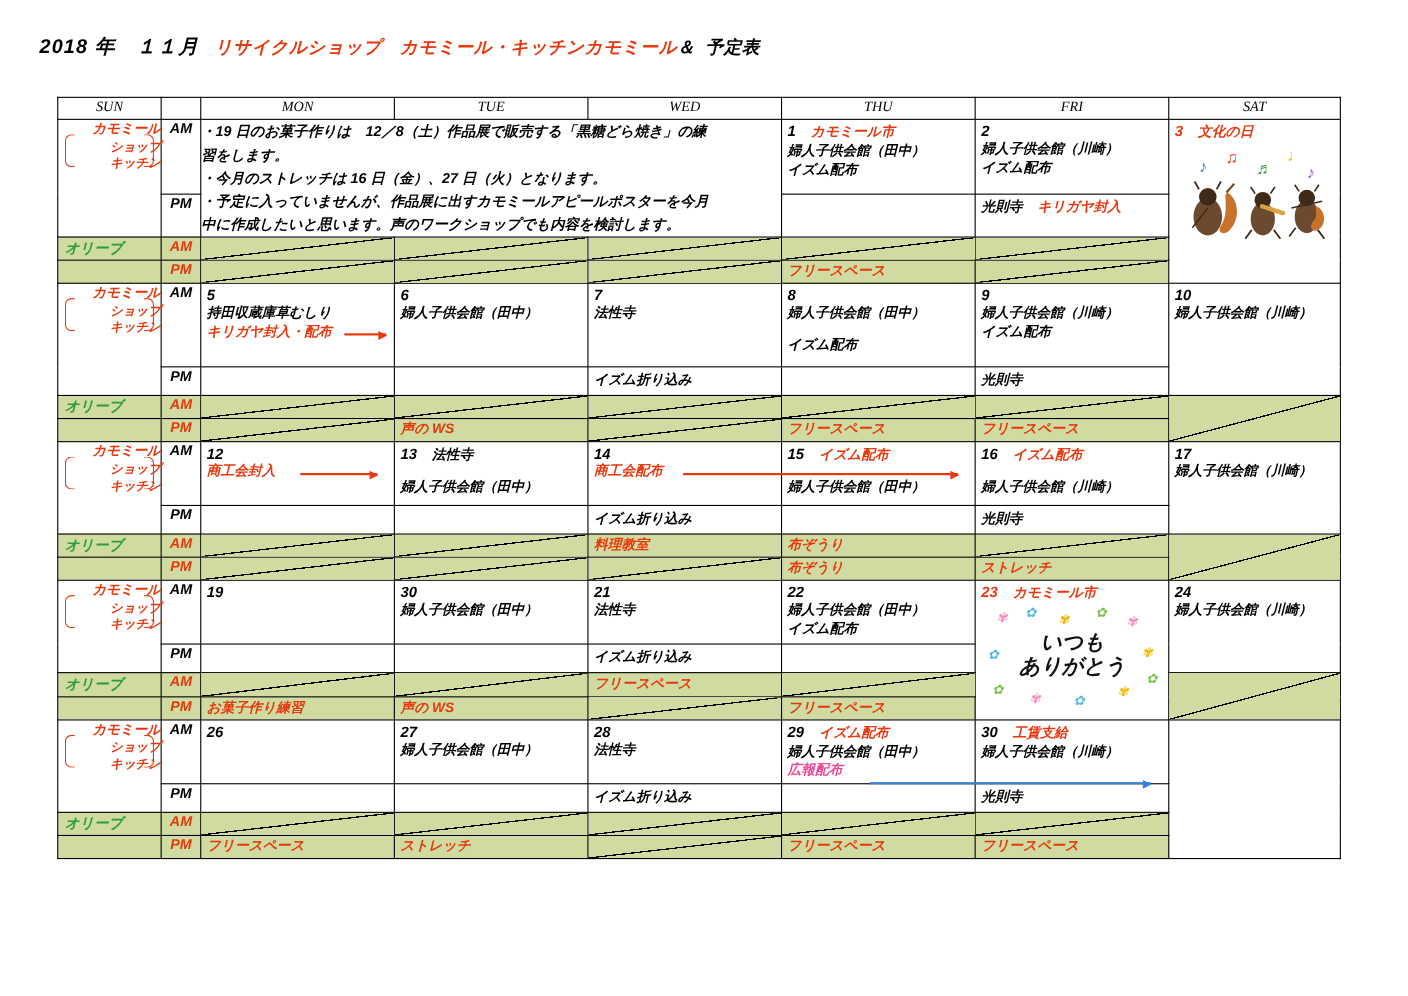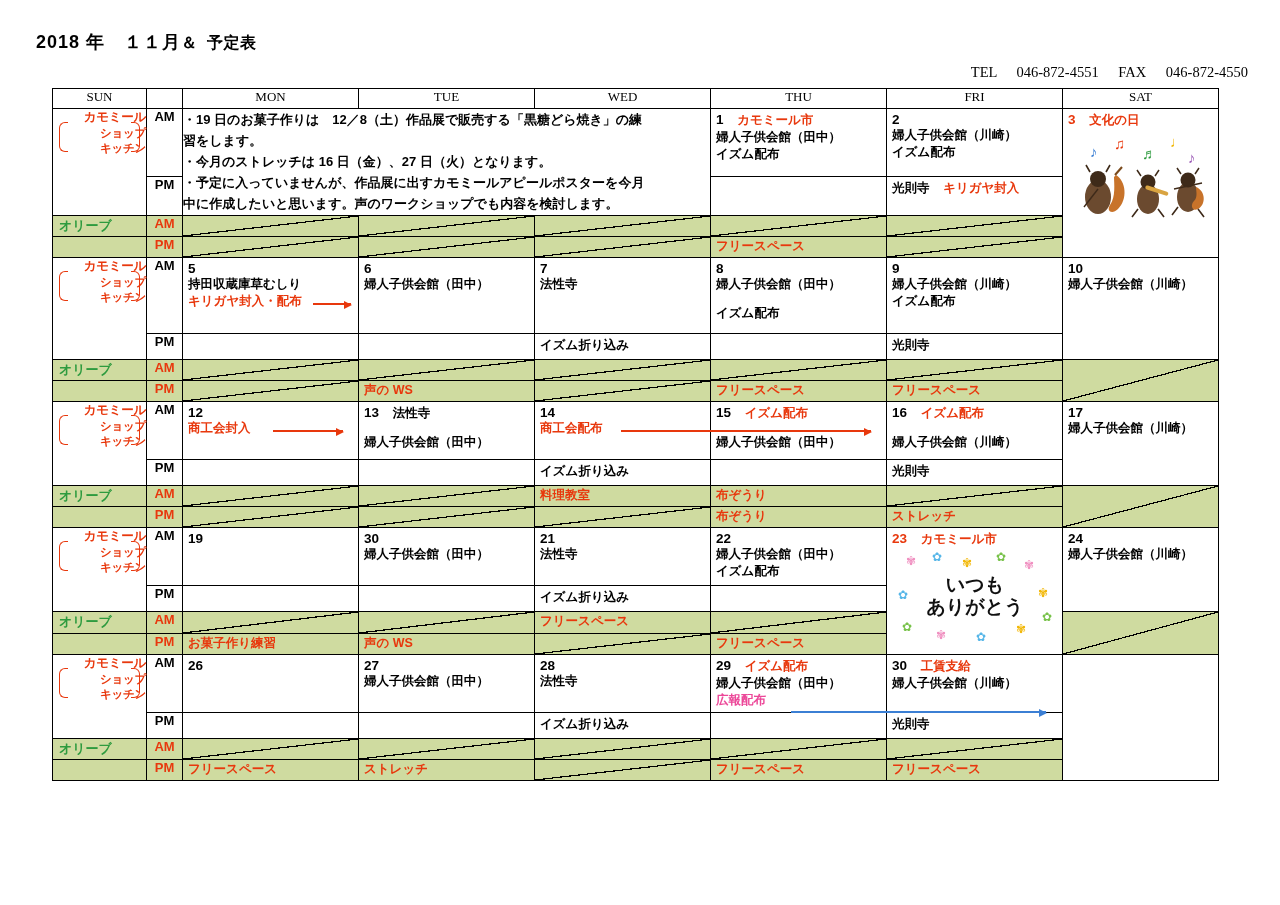--- a/index.html
+++ b/index.html
@@ -7,20 +7,21 @@
     margin: 0; padding: 0;
     width: 1280px; height: 905px;
     background: #ffffff;
     font-family: "Liberation Sans", sans-serif;
   }
   #page {
     position: relative;
     width: 1280px; height: 905px;
     background: #fff;
     overflow: hidden;
+    font-style: italic;
   }
   
   .hdr {
     position: absolute;
     left: 36px; top: 30px;
     display: flex; align-items: baseline; gap: 0;
     white-space: nowrap;
   }
   .hdr .ymd { font-size: 18px; font-weight: bold; color: #000; letter-spacing: 1px; }
   .hdr .title1 { font-size: 16px; font-weight: bold; color: #e8380d; margin-left: 14px; letter-spacing: .5px; }
@@ -176,30 +177,25 @@
   .flower.y { color: #f2b705; }
   .flower.g { color: #78c24a; }
 </style>
 </head>
 <body>
 
 <div id="page">
 
   <div class="hdr">
     <span class="ymd">2018 年　１１月</span>
+    <span class="title1">リサイクルショップ　カモミール・キッチンカモミール</span>
     <span class="amp">＆</span>
     <span class="title3">予定表</span>
   </div>
 
-  <div class="contact">
-    <span>TEL</span>
-    <span>046-872-4551</span>
-    <span>FAX</span>
-    <span>046-872-4550</span>
-  </div>
 
   <table class="cal">
     <colgroup>
       <col class="c-sun">
         <col class="c-ap">
         <col class="c-day">
         <col class="c-day">
       <col class="c-day">
         <col class="c-day">
         <col class="c-day">

